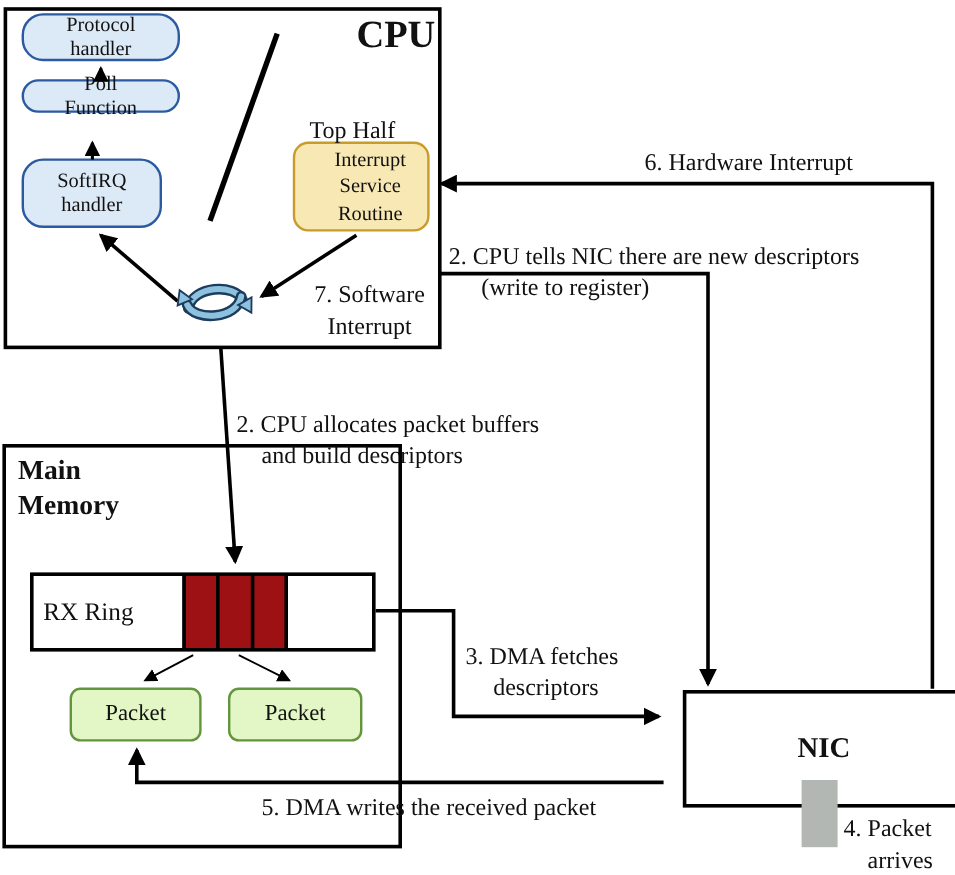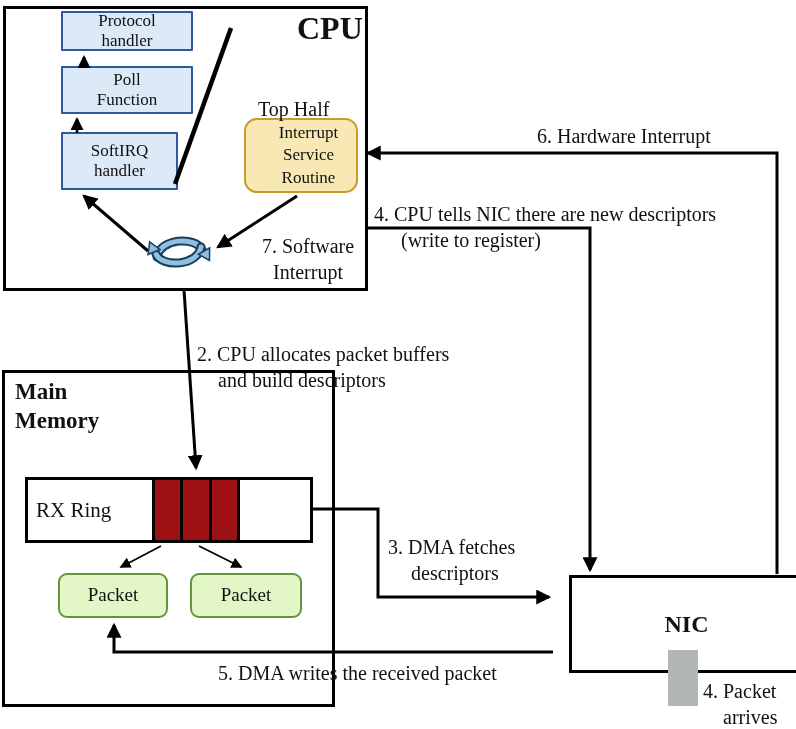--- a/index.html
+++ b/index.html
@@ -2,21 +2,21 @@
 <html style="--box-blue-fill: #dcE9f6; --box-blue-border: #2c5aa0; --isr-fill: #f8e8b4; --isr-border: #c89b2a; --descriptor-red: #9d1115; --packet-fill: #e3f6c6; --packet-border: #63953c; --nic-packet-gray: #b3b7b4; --cycle-blue: #8ec1de; --cycle-outline: #1c3c5e;"><head>
 <meta charset="utf-8">
 <style>
   html,body{margin:0;padding:0;background:#fff;}
   .canvas{position:relative;width:796px;height:729px;background:#fff;overflow:hidden;
           font-family:"Liberation Serif",serif;color:#111;}
   .box{position:absolute;box-sizing:border-box;}
   .outline{border:3px solid #000;background:#fff;z-index:10;}
   .soft{display:flex;align-items:center;justify-content:center;text-align:center;
         font-size:17px;line-height:1.18;z-index:12;}
-  .blue{background:var(--box-blue-fill);border:2px solid var(--box-blue-border);border-radius:1px;margin-left:43px;}
+  .blue{background:var(--box-blue-fill);border:2px solid var(--box-blue-border);border-radius:18px;}
   .yellow{background:var(--isr-fill);border:2.5px solid var(--isr-border);border-radius:13px;padding-left:15px;}
   .green{background:var(--packet-fill);border:2px solid var(--packet-border);border-radius:9px;
          font-size:19px;}
   .lbl{position:absolute;font-size:20px;line-height:1.3;white-space:nowrap;z-index:30;}
   .lbl .l2{display:block;}
   .title{font-weight:bold;}
   .redcells{position:absolute;left:152px;top:480px;width:88px;height:60px;display:flex;gap:3px;
             background:#000;border-left:3px solid #000;border-right:3px solid #000;
             box-sizing:border-box;z-index:14;}
   .redcells>div{flex:1;background:var(--descriptor-red);}
@@ -37,21 +37,21 @@
 
 <div class="canvas">
 
   <div class="box outline" style="left:3px;top:6px;width:365px;height:285px;"></div>
   <div class="lbl title" style="left:297px;top:8px;font-size:32px;">CPU</div>
   <div class="lbl" style="left:258px;top:80px;margin-top:16px;">Top Half</div>
 
   <div class="box soft blue" style="left:18px;top:11px;width:132px;height:40px;">
     <span class="wrapcap" style="max-width:92px;">Protocol handler</span>
   </div>
-  <div class="box soft blue" style="left:18px;top:66px;width:132px;height:48px;">
+  <div class="box soft blue" style="left:18px;top:66px;width:132px;height:28px;">
     <span class="wrapcap" style="max-width:70px;">Poll Function</span>
   </div>
   <div class="box soft blue" style="left:18px;top:132px;width:117px;height:58px;">
     <span class="wrapcap" style="max-width:80px;">SoftIRQ handler</span>
   </div>
   <div class="box soft yellow" style="left:244px;top:118px;width:114px;height:75px;line-height:1.3;">
     <span class="wrapcap" style="max-width:78px;">Interrupt Service Routine</span>
   </div>
 
   <div class="lbl" style="left:246px;top:233px;width:124px;text-align:center;white-space:normal;">7. Software Interrupt</div>
@@ -78,21 +78,21 @@
   <div class="box outline" style="left:553px;top:575px;width:235px;height:98px;display:flex;align-items:center;justify-content:center;margin-left:16px;">
     <span class="title" style="font-size:24px;">NIC</span>
   </div>
   <div class="grayrect"></div>
 
   <div class="lbl" style="left:197px;top:341px;">
     <span>2. CPU allocates packet buffers</span>
     <span class="l2" style="margin-left:21px;">and build descriptors</span>
   </div>
   <div class="lbl" style="left:374px;top:201px;">
-    <span>4. CPU tells NIC there are new descriptors</span>
+    <span>2. CPU tells NIC there are new descriptors</span>
     <span class="l2" style="margin-left:27px;">(write to register)</span>
   </div>
   <div class="lbl" style="left:388px;top:534px;">
     <span>3. DMA fetches</span>
     <span class="l2" style="margin-left:23px;">descriptors</span>
   </div>
   <div class="lbl" style="left:703px;top:678px;">
     <span>4. Packet</span>
     <span class="l2" style="margin-left:20px;">arrives</span>
   </div>

